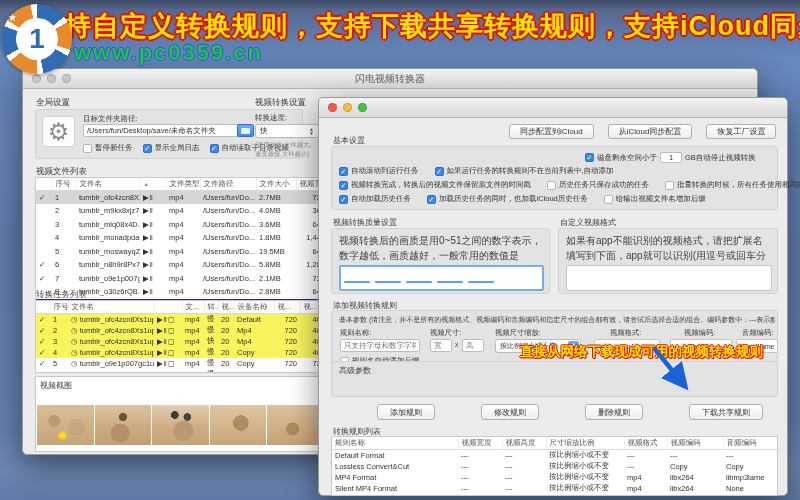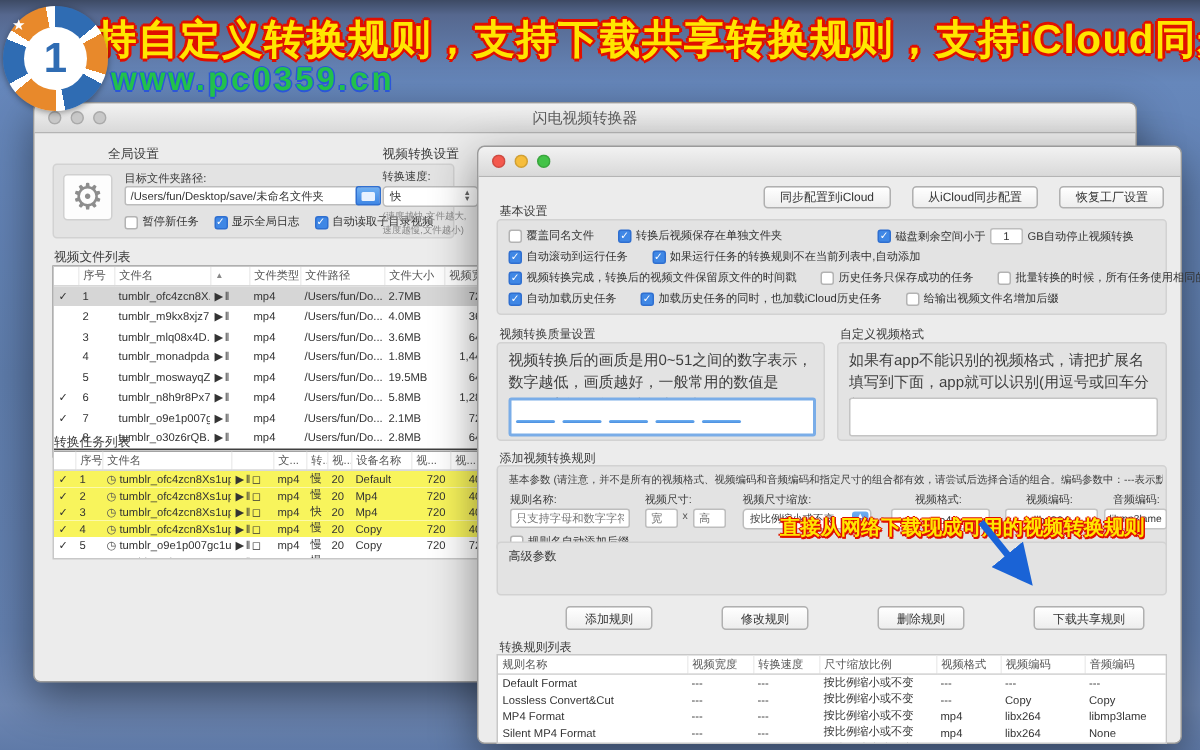--- a/index.html
+++ b/index.html
@@ -82,21 +82,21 @@
                 font-size:24px; color:#8d8d8d; }
   .folder-btn { position:absolute; width:17px; height:13px; background:linear-gradient(#6fb0f2,#3f87e5);
                 border:1px solid #2f6fd0; border-radius:2px; }
   .folder-btn::after { content:""; position:absolute; left:3px; top:3px; width:9px; height:6px;
                        background:#e8f2ff; border-radius:1px; }
 
   table.grid { border-collapse:collapse; width:100%; table-layout:fixed; background:#fff; }
   table.grid th { font-weight:normal; font-size:7.5px; color:#555; text-align:left;
                   border-bottom:1px solid #d8d8d8; border-right:1px solid #eee; padding:1px 3px; height:12px; white-space:nowrap; overflow:hidden; }
   table.grid td { font-size:7.5px; color:#333; padding:0 3px; height:13.5px; white-space:nowrap; overflow:hidden; }
-  .tbl-wrap { position:absolute; background:#404040; border:1px solid #c8c8c8; overflow:hidden; }
+  .tbl-wrap { position:absolute; background:#4c1d95; border:1px solid #c8c8c8; overflow:hidden; }
   tr.sel td { background:#d6d6d6; }
   tr.hl td { background:#f8f45c; }
   .chk { color:#3b7fd6; font-weight:bold; font-size:9px; }
   .ctrl { color:#555; font-size:6.5px; letter-spacing:1px; }
   .clock { color:#555; font-size:7.5px; }
   .scrollstrip { position:absolute; width:7px; background:#f2f2f2; border-left:1px solid #ddd; }
 
   
   #filmstrip { position:absolute; left:1px; top:28px; right:1px; height:40px; display:flex; }
   #filmstrip .thumb { flex:1; margin-right:1px; background:
@@ -143,21 +143,21 @@
   <div class="titlebar">
     <div class="lights">
       <span class="light inactive"></span>
       <span class="light inactive"></span>
       <span class="light inactive"></span>
     </div>
     <span class="title">闪电视频转换器</span>
   </div>
   <div class="content">
 
-    <span class="slabel" style="left:13px; top:8px;margin-left:36px;">全局设置</span>
+    <span class="slabel" style="left:13px; top:8px;">全局设置</span>
     <div class="gbox" style="left:12px; top:20px; width:268px; height:50px;">
       <div class="gear-plate">
           <span>⚙</span>
         </div>
       <span style="position:absolute; left:47px; top:4px; font-size:7.5px; color:#3c3c3c;">目标文件夹路径:</span>
       <input class="input" style="position: absolute; left: 47px; top: 14px; width: 158px; height: 13px;" value="/Users/fun/Desktop/save/未命名文件夹">
       <span class="folder-btn" style="left:201px; top:14px;"></span>
       <div style="position:absolute; left:47px; top:33px; display:flex; gap:10px;">
 
           <span class="cb">
@@ -416,20 +416,32 @@
               <td style="height:11px;">20</td>
               <td style="height:11px;">Copy</td>
               <td style="height:11px; text-align:right;">1,2..</td>
               <td style="height:11px; text-align:right;">720</td>
             </tr>
           </tbody>
       </table>
       <div class="scrollstrip" style="right:0; top:12px; bottom:0;"></div>
     </div>
 
+    <div class="tbl-wrap" style="left:12px; top:287px; width:292px; height:76px; background:#fff;">
+      <span style="position:absolute; left:4px; top:3px; font-size:8px; color:#3c3c3c;">视频截图</span>
+      <div id="filmstrip">
+        <div class="thumb">
+            <span class="flower"></span>
+          </div>
+        <div class="thumb"></div>
+        <div class="thumb"></div>
+        <div class="thumb"></div>
+        <div class="thumb"></div>
+      </div>
+    </div>
   </div>
 </div>
 
 <div id="prefswin" class="window">
   <div class="titlebar">
     <div class="lights">
       <span class="light red"></span>
       <span class="light yellow"></span>
       <span class="light green"></span>
     </div>
@@ -446,32 +458,20 @@
           <span>从iCloud同步配置</span>
         </div>
 
         <div class="btn" style="height:15px; padding:0 10px;">
           <span>恢复工厂设置</span>
         </div>
       </div>
 
     <span class="slabel" style="left:14px; top:17px; font-size:8px;">基本设置</span>
     <div class="gbox" style="left:12px; top:28px; width:447px; height:64px;">
-      <div style="position:absolute; left:7px; top:5px; display:flex; gap:16px; align-items:center;">
-
-          <span class="cb">
-            <span class="box"></span>
-            <span>覆盖同名文件</span>
-          </span>
-
-          <span class="cb">
-            <span class="box on">✓</span>
-            <span>转换后视频保存在单独文件夹</span>
-          </span>
-        </div>
       <span class="cb" style="position:absolute; left:253px; top:5px;">
         <span class="box on">✓</span>
         <span>磁盘剩余空间小于</span>
         <input class="input" style="width: 22px; height: 11px; text-align: center;" value="1">
         <span>GB自动停止视频转换</span>
       </span>
       <div style="position:absolute; left:7px; top:19px; display:flex; gap:16px;">
 
 
           <span class="cb">
@@ -594,21 +594,21 @@
             <col style="width:44px">
             <col style="width:78px">
             <col style="width:43px">
             <col style="width:56px">
             <col style="width:56px">
           </colgroup>
         <thead>
           <tr>
             <th>规则名称</th>
             <th>视频宽度</th>
-            <th>转换速度</th>
+            <th>视频高度</th>
             <th>尺寸缩放比例</th>
             <th>视频格式</th>
             <th>视频编码</th>
             <th>音频编码</th>
           </tr>
         </thead>
         <tbody>
 
             <tr style="height:11px;">
               <td style="height:11px;">Default Format</td>

